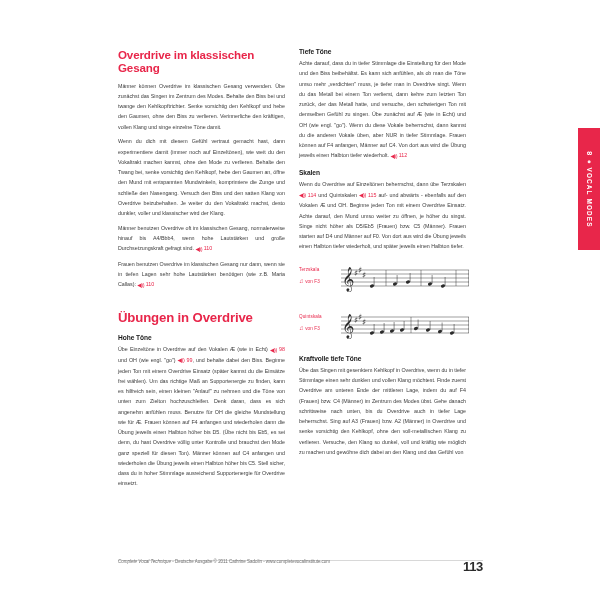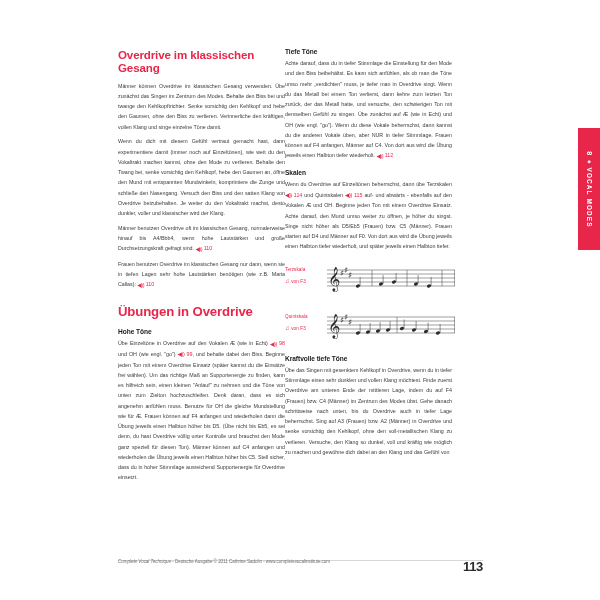--- a/index.html
+++ b/index.html
@@ -51,36 +51,36 @@
     opacity: .9;
   }
 
   
   #content {
     position: absolute;
     left: 118px;
     top: 48px;
     width: 348px;
     display: flex;
-    gap: 0;
+    gap: 14px;
   }
   .col { width: 167px; }
 
   
   h1.chapter-title {
     color: #e8264a;
     font-size: 11.6px;
     font-weight: bold;
     line-height: 1.15;
     letter-spacing: -0.15px;
     margin-bottom: 6px;
   }
   h1.chapter-title.second {
     font-size: 13.2px;
-    margin-top: 14px;
+    margin-top: 20px;
     margin-bottom: 9px;
   }
   h2.sub-title {
     color: #1a1a1a;
     font-size: 6.6px;
     font-weight: bold;
     margin-bottom: 3.2px;
     letter-spacing: -0.05px;
   }
   p.body {

